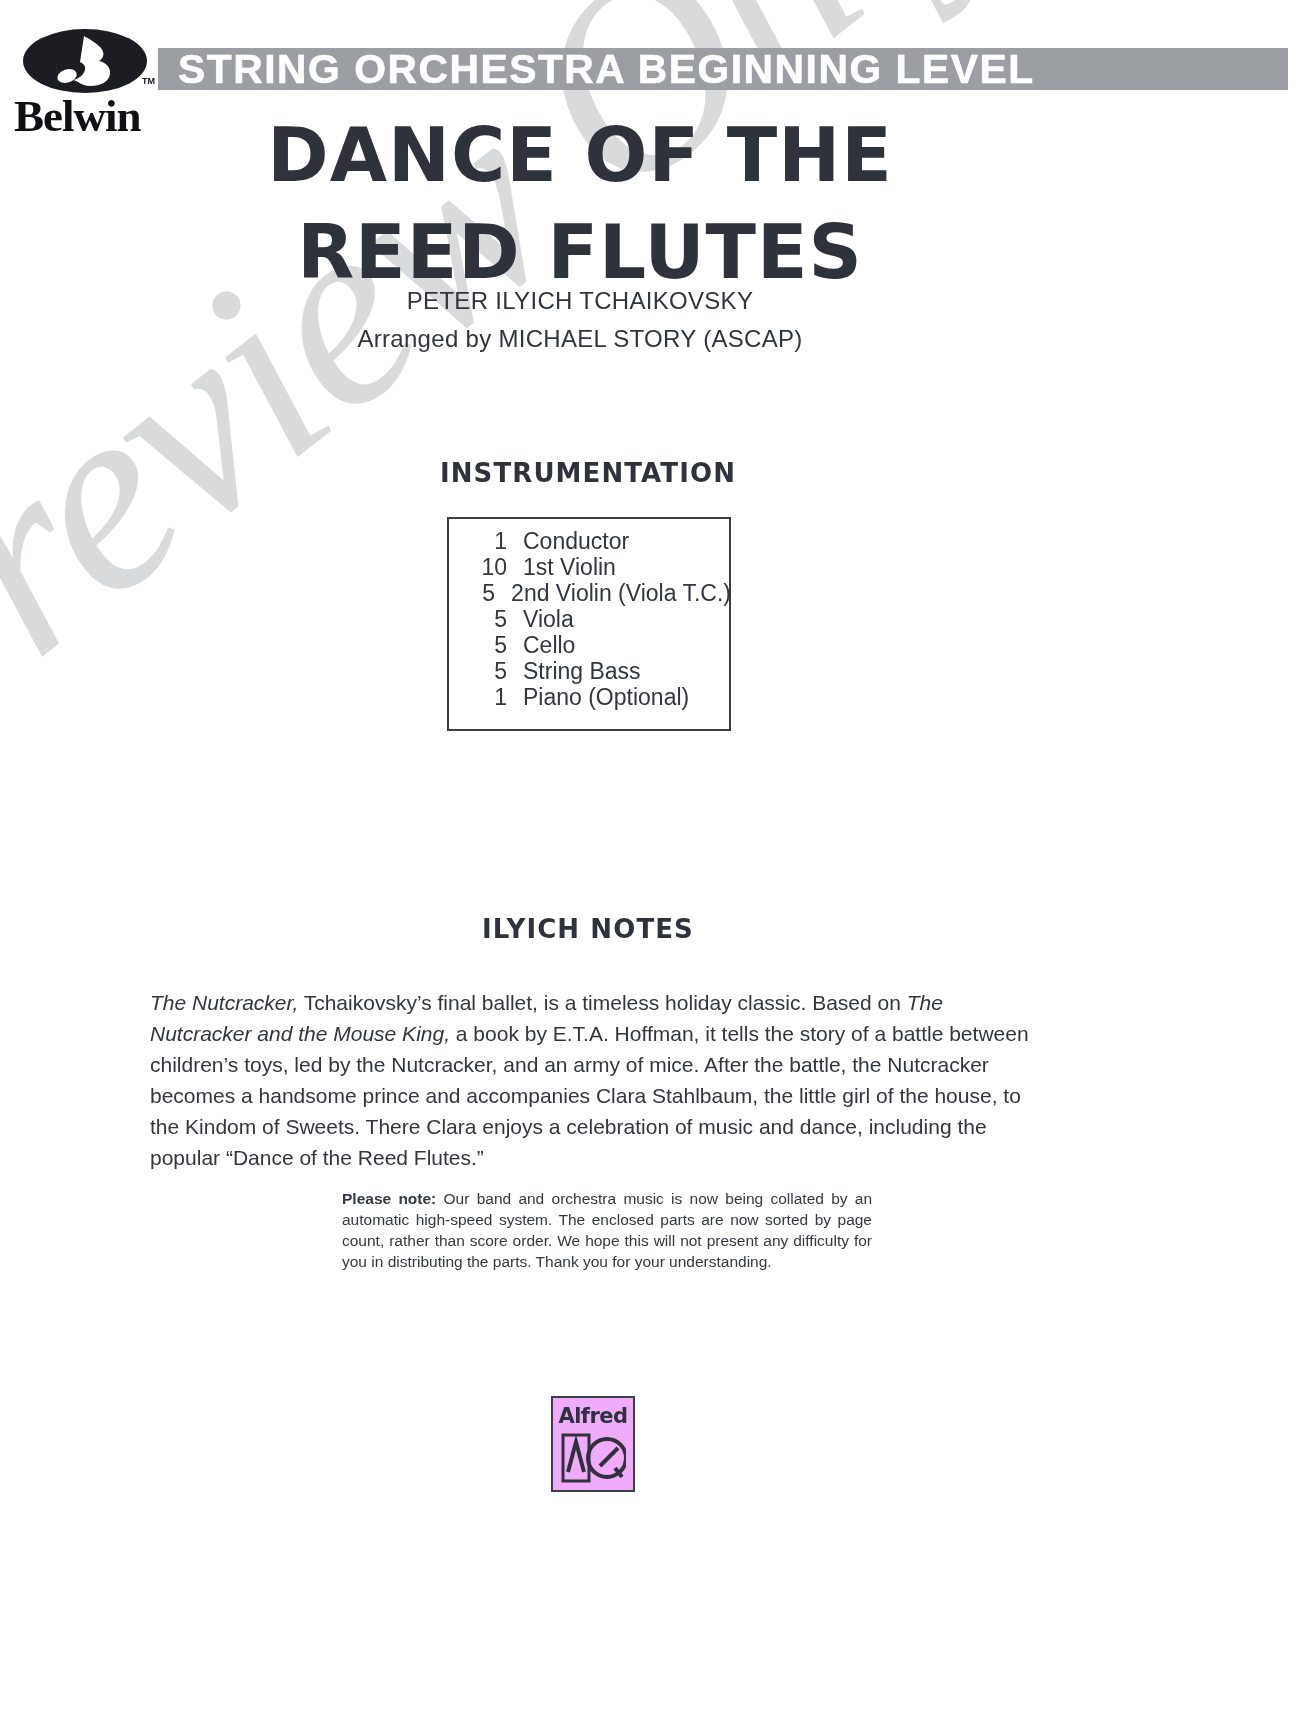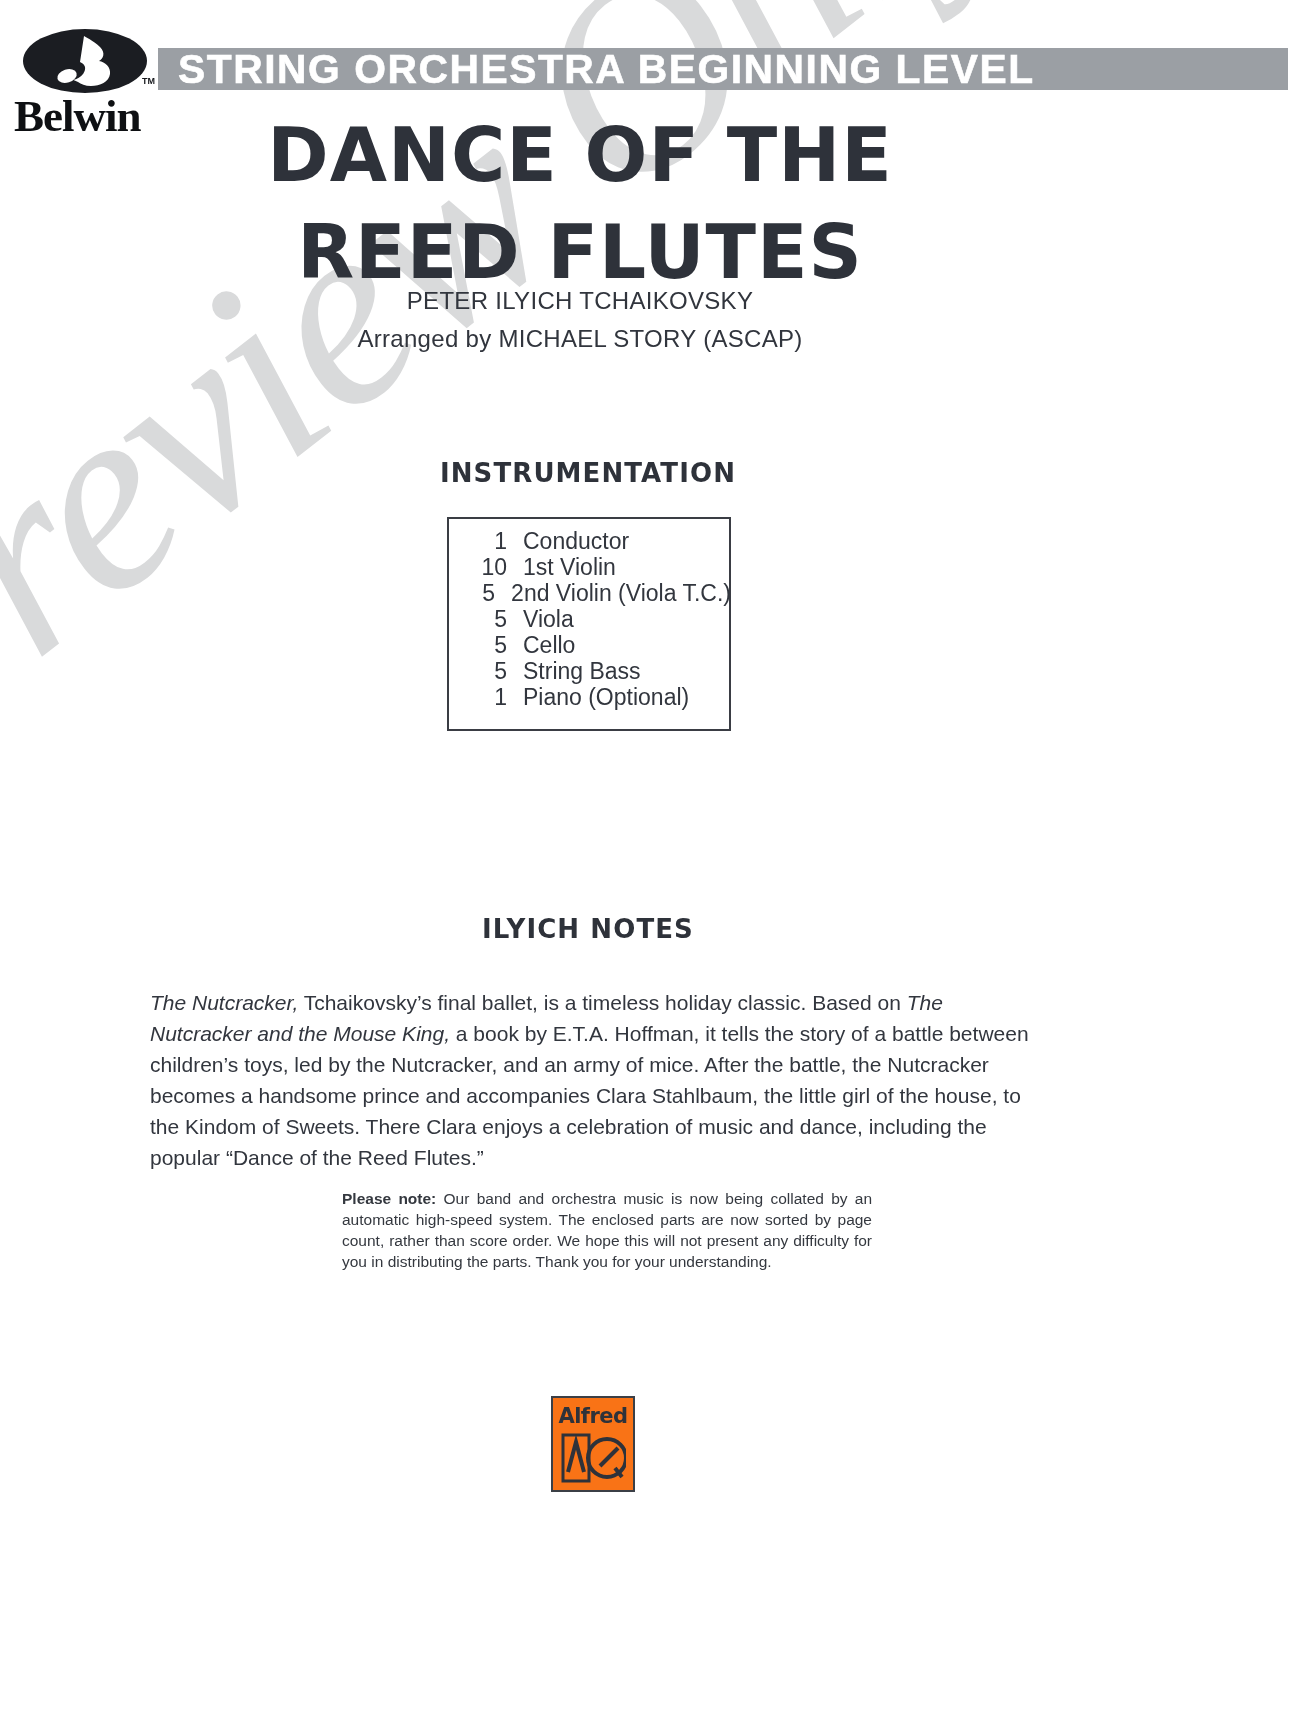--- a/index.html
+++ b/index.html
@@ -253,21 +253,21 @@
   
   .alfred {
     position: absolute;
     left: 551px;
     top: 1396px;
     width: 84px;
     height: 96px;
     border: 2px solid #3b3f46;
     box-sizing: border-box;
     z-index: 10;
-    background: #f97316;
+    background: #f0abfc;
   }
   .alfred-word {
     position: absolute;
     left: 0;
     top: 6px;
     width: 80px;
     text-align: center;
     font-family: "DejaVu Sans", sans-serif;
     font-weight: bold;
     font-size: 21px;

